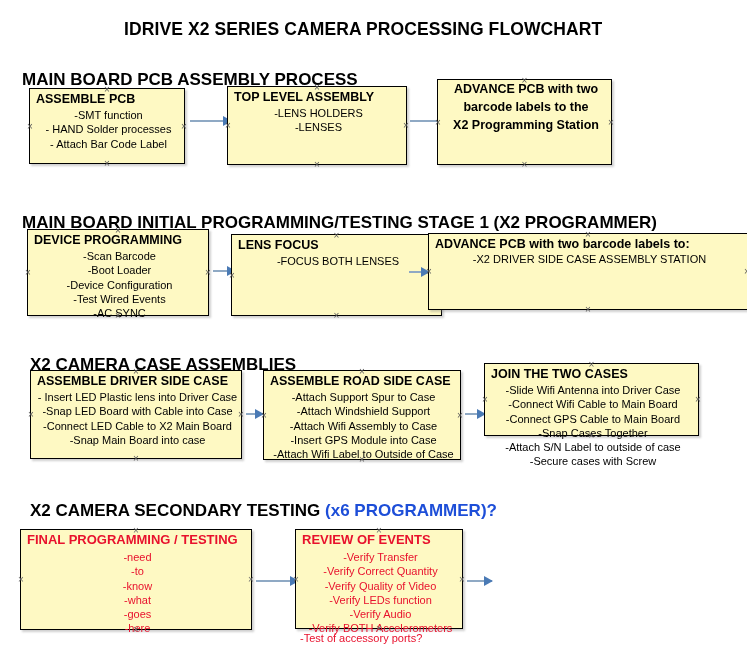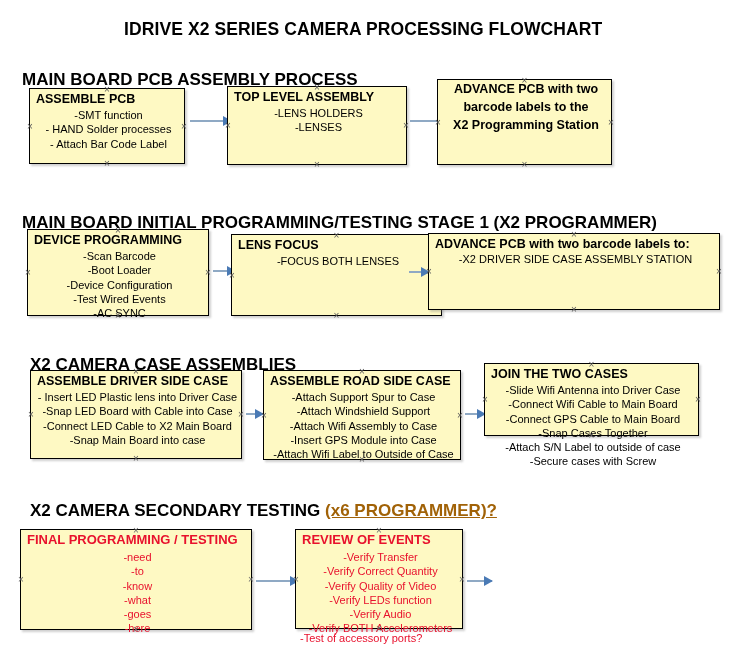--- a/index.html
+++ b/index.html
@@ -22,21 +22,21 @@
     white-space:nowrap;
   }
   .section-title{
     position:absolute;
     font-size:17px;
     font-weight:bold;
     color:#000000;
     white-space:nowrap;
     margin-top:12px;
   }
-  .section-title .accent{color:#a16207;text-decoration:underline;}
+  .section-title .accent{color:#1d4ed8;}
 
   .node{
     position:absolute;
     background:#fef9c3;
     border:1px solid #000000;
     box-sizing:border-box;
     box-shadow:2px 2px 2px rgba(120,120,120,0.35);
     text-align:center;
   }
 
@@ -191,21 +191,21 @@
       <div>-FOCUS BOTH LENSES</div>
     </div>
     <span class="handle" style="left:50%;top:0;"></span>
     <span class="handle" style="left:50%;top:100%;"></span>
     <span class="handle" style="left:0;top:50%;"></span>
     <span class="handle" style="left:100%;top:50%;"></span>
   </div>
 
   <div class="conn" style="left:409px;top:271px;width:20px;"></div>
 
-  <div class="node" style="left:428px;top:233px;width:292px;height:77px;">
+  <div class="node" style="left:428px;top:233px;width:320px;height:77px;">
     <div class="ntitle">ADVANCE PCB with two barcode labels to:</div>
     <div class="nlines" style="top:18px;">
       <div>-X2 DRIVER  SIDE  CASE  ASSEMBLY STATION</div>
     </div>
     <span class="handle" style="left:50%;top:0;"></span>
     <span class="handle" style="left:50%;top:100%;"></span>
     <span class="handle" style="left:0;top:50%;"></span>
     <span class="handle" style="left:100%;top:50%;"></span>
   </div>
 

